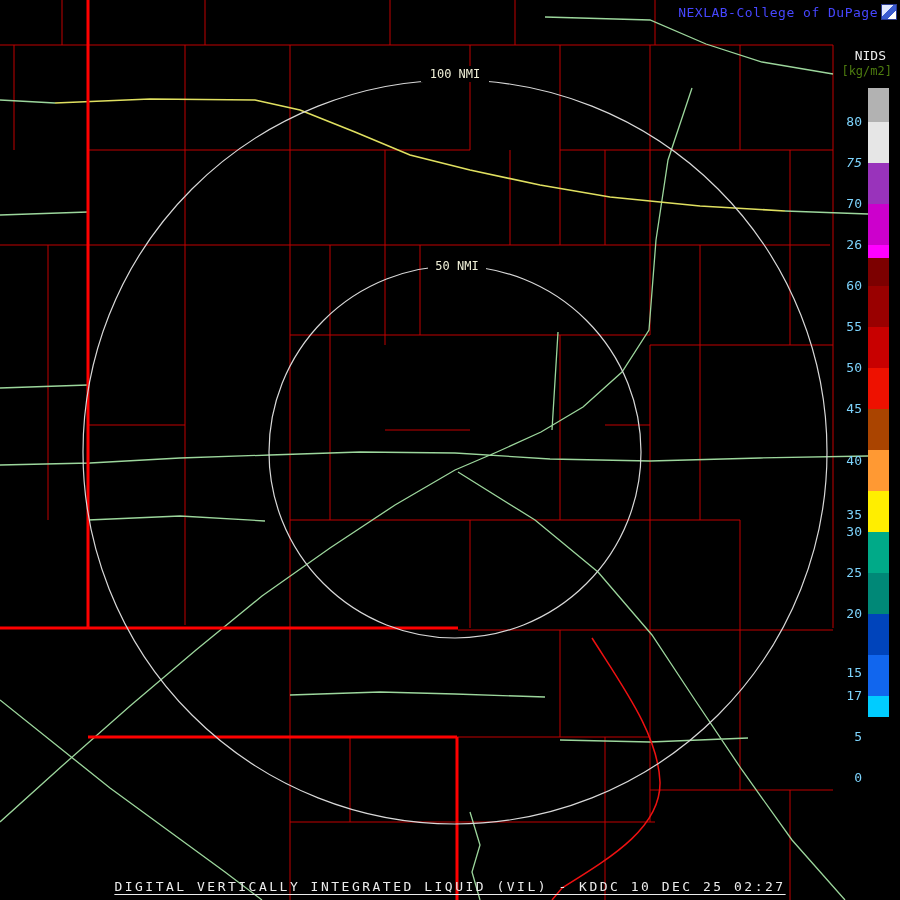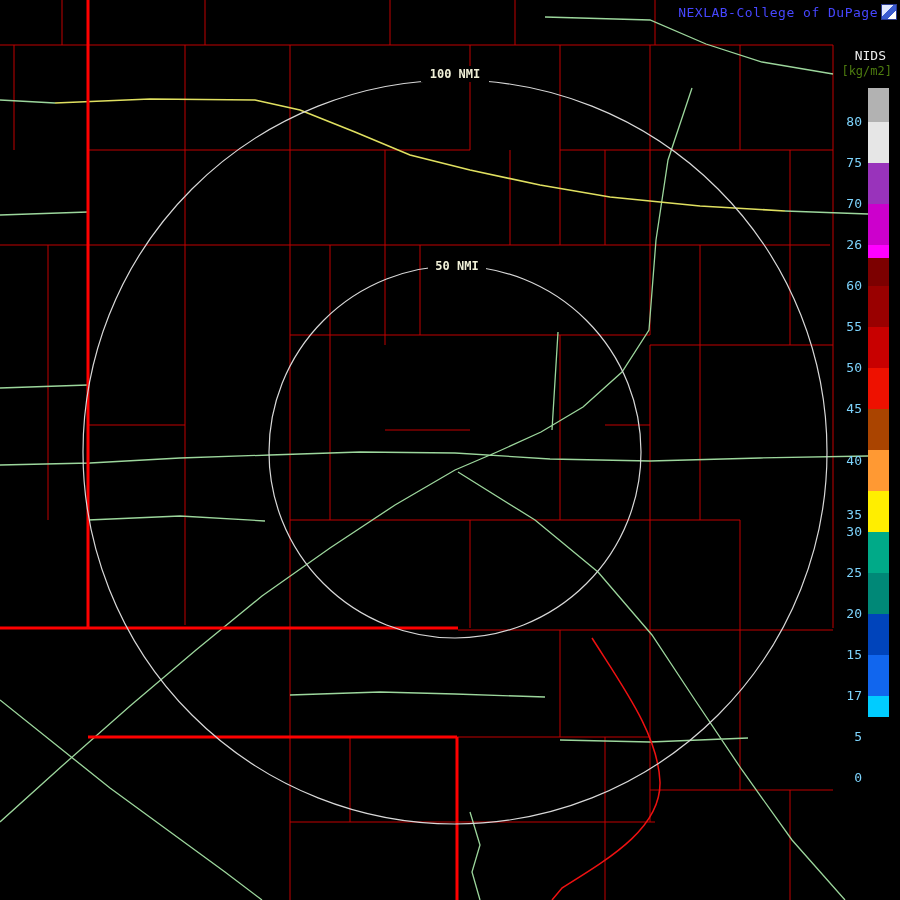--- a/index.html
+++ b/index.html
@@ -14,21 +14,21 @@
   }
   .logo{
     position:absolute;top:4px;right:3px;width:14px;height:14px;
     background:linear-gradient(135deg,#dfe6ff 0 40%,#3a5bd0 40% 70%,#ffffff 70%);
     border:1px solid #2a3a90;
   }
   .nids{position:absolute;top:48px;right:14px;font-size:13px;color:#ececec;}
   .units{position:absolute;top:64px;right:8px;font-size:12px;color:#4d7c0f;}
   .ring-label{
     position:absolute;background:#000;color:#f0f0d8;font-size:12px;
-    text-align:center;padding:1px 2px;white-space:nowrap;font-weight:bold;
+    text-align:center;padding:1px 2px;white-space:nowrap;
   }
   .colorbar{position:absolute;left:868px;top:88px;width:21px;}
   .colorbar > div{width:100%;}
   .cb-tick{
     position:absolute;right:38px;width:34px;text-align:right;
     font-size:13px;color:#7dd3fc;line-height:15px;
   }
   .footer{
     position:absolute;left:0;bottom:6px;width:100%;text-align:center;
     font-size:13px;color:#ececec;letter-spacing:2.5px;white-space:nowrap;
@@ -131,32 +131,33 @@
       <div style="height: 41px; background: rgb(255, 238, 0);"></div>
       <div style="height: 41px; background: rgb(0, 170, 136);"></div>
       <div style="height: 41px; background: rgb(0, 136, 119);"></div>
       <div style="height: 41px; background: rgb(0, 68, 187);"></div>
       <div style="height: 41px; background: rgb(17, 102, 238);"></div>
       <div style="height: 21px; background: rgb(0, 204, 255);"></div>
       <div style="height: 81px; background: rgb(0, 0, 0);"></div>
     </div>
   <div>
       <div class="cb-tick" style="top: 114px;">80</div>
-      <div class="cb-tick" style="top: 155px;">75</div>
+      <div class="cb-tick" style="top: 155px; font-style: italic;">75</div>
       <div class="cb-tick" style="top: 196px;">70</div>
       <div class="cb-tick" style="top: 237px;">26</div>
       <div class="cb-tick" style="top: 278px;">60</div>
       <div class="cb-tick" style="top: 319px;">55</div>
       <div class="cb-tick" style="top: 360px;">50</div>
       <div class="cb-tick" style="top: 401px;">45</div>
       <div class="cb-tick" style="top: 425px; margin-top: 28px;">40</div>
       <div class="cb-tick" style="top: 507px;">35</div>
       <div class="cb-tick" style="top: 524px;">30</div>
       <div class="cb-tick" style="top: 565px;">25</div>
       <div class="cb-tick" style="top: 606px;">20</div>
-      <div class="cb-tick" style="top: 647px;">15</div>
+      <div class="cb-tick" style="top: 665px;">15</div>
       <div class="cb-tick" style="top: 688px;">17</div>
       <div class="cb-tick" style="top: 729px;">5</div>
       <div class="cb-tick" style="top: 770px;">0</div>
     </div>
 
+  <div class="footer">DIGITAL VERTICALLY INTEGRATED LIQUID (VIL) - KDDC 10 DEC 25 02:27</div>
 
 </div>
 
 </body></html>

